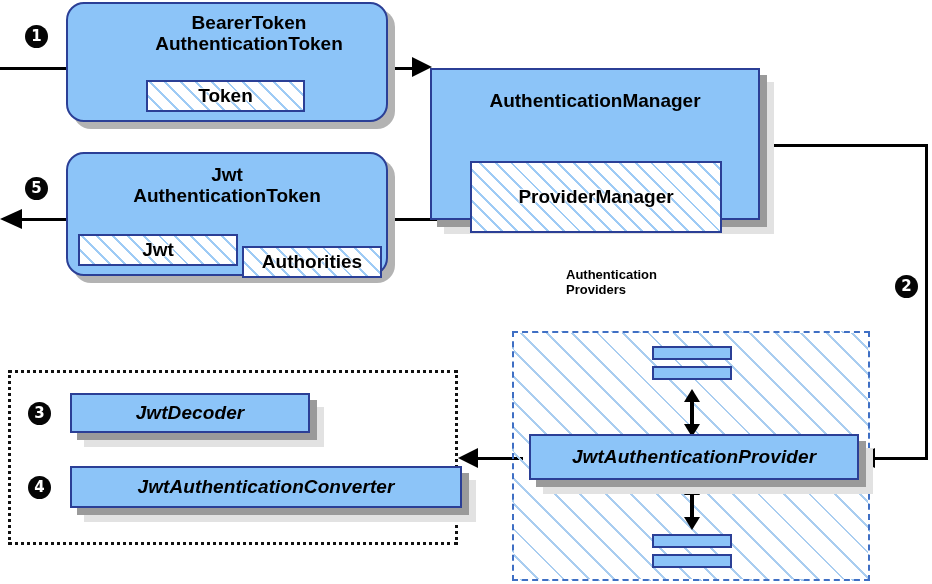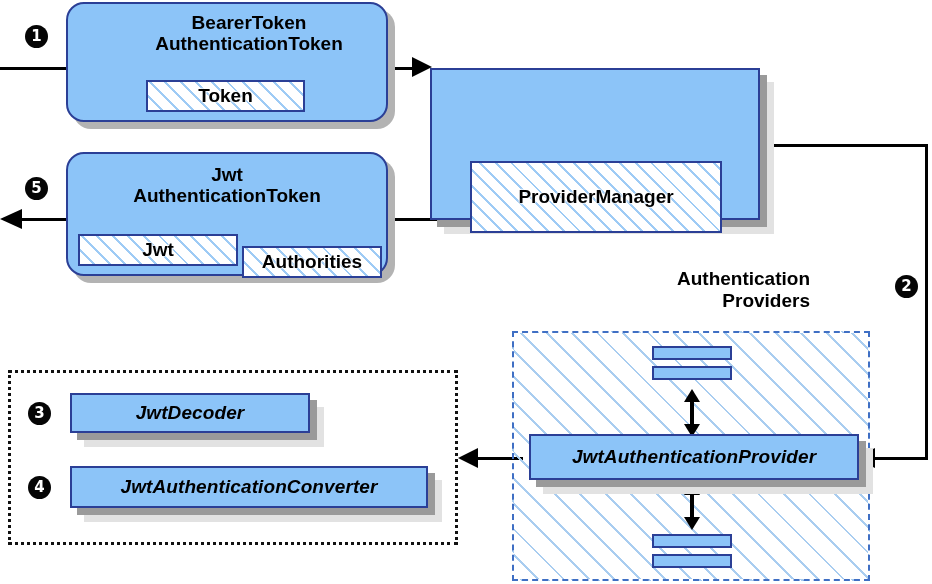--- a/index.html
+++ b/index.html
@@ -63,21 +63,21 @@
     border:3px dotted #111;background:transparent;
   }
   .hatch-box{
     position:absolute;box-sizing:border-box;
     border:2px dashed #3f6fc4;
     background-image:repeating-linear-gradient(45deg,
         rgba(255,255,255,0) 0px, rgba(255,255,255,0) 16px,
         #a9cdf0 16px, #a9cdf0 18px);
   }
   .group-title{
-    position:absolute;font-weight:bold;font-size:19px;text-align:right;
+    position:absolute;font-weight:bold;font-size:13px;text-align:left;
     line-height:1.15;
   }
 
   
   .mini{position:absolute;background:#8CC4F8;border:2px solid #2B3F96;box-sizing:border-box;}
 
   
   .ln{position:absolute;background:#000;}
   .ln-h{height:3px;}
   .ln-v{width:3px;}
@@ -142,25 +142,26 @@
   <div class="node bar" style="left:521px;top:434px;width:330px;height:46px;margin-left:8px;">
     <span class="bar-lbl">JwtAuthenticationProvider</span>
   </div>
 
   <div class="dotted-box" style="left:8px;top:370px;width:450px;height:175px;"></div>
 
   <div class="node bar" style="left:70px;top:393px;width:240px;height:40px;">
     <span class="bar-lbl">JwtDecoder</span>
   </div>
 
-  <div class="node bar" style="left:70px;top:466px;width:358px;height:42px;">
+  <div class="node bar" style="left:70px;top:466px;width:392px;height:42px;">
     <span class="bar-lbl">JwtAuthenticationConverter</span>
   </div>
 
   <div class="node card-sq" style="left:430px;top:68px;width:330px;height:152px;">
+    <div class="card-title" style="margin-top:20px;">AuthenticationManager</div>
     <div class="slot" style="position:absolute;left:38px;top:55px;width:252px;height:72px;margin-top:36px;">
       <span class="slot-lbl">ProviderManager</span>
     </div>
   </div>
 
   <div class="node card-round" style="left:66px;top:2px;width:322px;height:120px;padding-left:44px;">
     <div class="card-title" style="margin-top:8px;">
       <div>BearerToken</div>
       <div>AuthenticationToken</div>
     </div>

